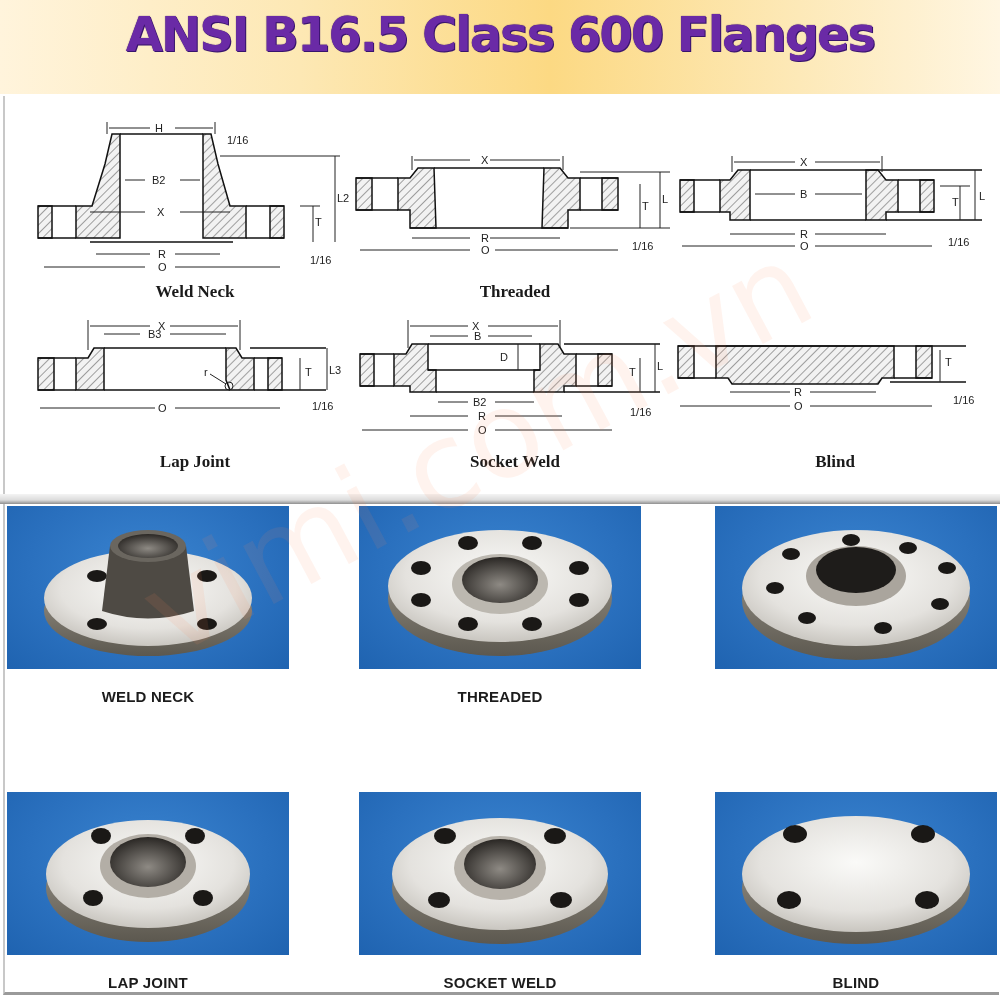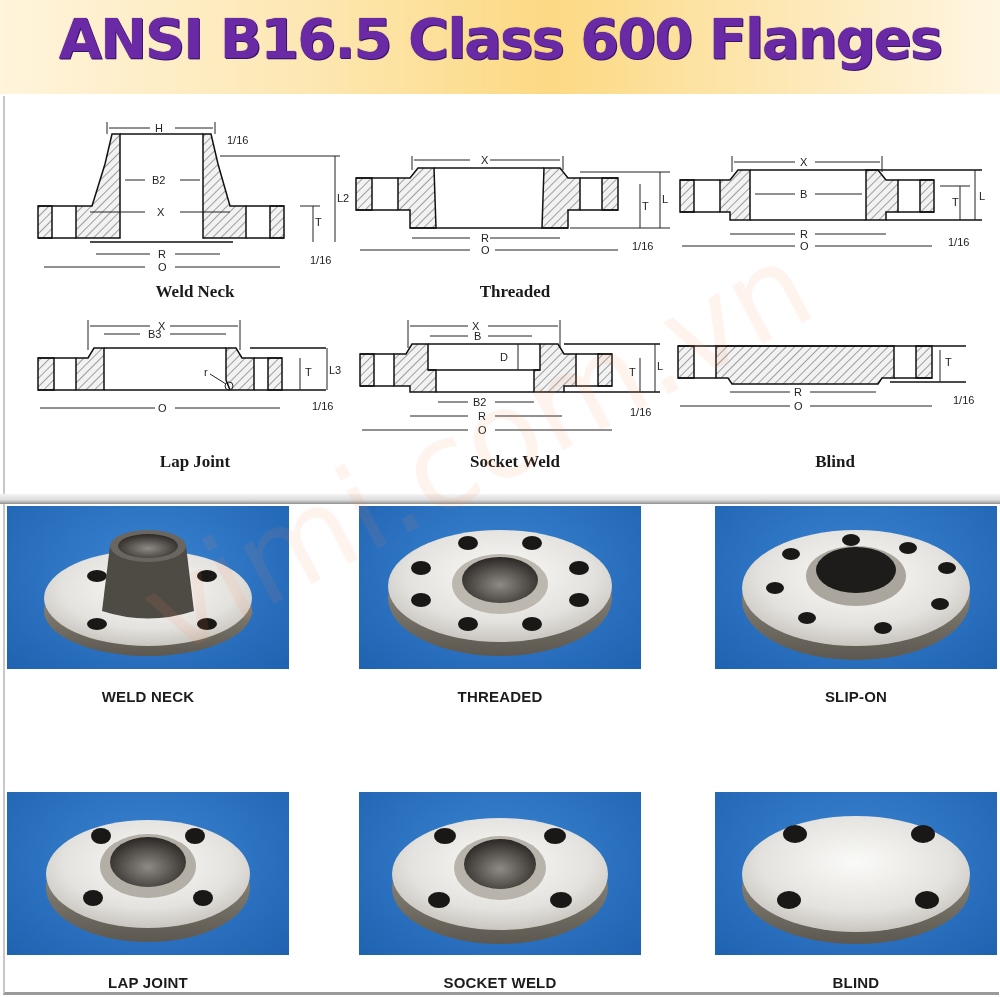--- a/index.html
+++ b/index.html
@@ -1,20 +1,20 @@
 <!DOCTYPE html>
 <html><head>
 <meta charset="utf-8">
 <style>
   html,body{margin:0;padding:0;background:#fff;}
   body{width:1000px;height:997px;position:relative;overflow:hidden;font-family:"Liberation Sans",sans-serif;}
   .header{position:absolute;left:0;top:0;width:1000px;height:94px;
     background:linear-gradient(90deg,#fff4dc 0%,#fde8b4 30%,#fcd983 55%,#fde9b8 80%,#fff6e2 100%);}
   .title{position:absolute;left:0;top:6px;width:1000px;text-align:center;font-family:"DejaVu Sans",sans-serif;
-    font-weight:bold;font-size:56px;letter-spacing:-2px;color:#6a2aa6;
+    font-weight:bold;font-size:48px;letter-spacing:-2px;color:#6a2aa6;
     text-shadow:0 0 1px #2e0f55,1px 1px 0 #3a1670;}
   .diagram-panel{position:absolute;left:3px;top:96px;width:994px;height:398px;background:#fff;
     border-left:2px solid #c8c8c8;}
   .diagram-cell{position:absolute;width:330px;height:190px;}
   .diagram-cell svg{position:absolute;left:0;top:0;}
   .diagram-label{position:absolute;left:0;width:100%;text-align:center;font-family:"Liberation Serif",serif;
     font-weight:bold;font-size:17px;color:#1a1a1a;}
   .divider{position:absolute;left:0;top:494px;width:1000px;height:10px;
     background:linear-gradient(180deg,#f4f4f4 0%,#dcdcdc 60%,#8f8f8f 100%);}
   .photo-panel{position:absolute;left:3px;top:504px;width:994px;height:488px;background:#fff;
@@ -365,21 +365,20 @@
         <ellipse cx="76" cy="48" rx="9" ry="6" fill="#1a1816"></ellipse>
         <ellipse cx="232" cy="62" rx="9" ry="6" fill="#1a1816"></ellipse>
         <ellipse cx="60" cy="82" rx="9" ry="6" fill="#1a1816"></ellipse>
         <ellipse cx="225" cy="98" rx="9" ry="6" fill="#1a1816"></ellipse>
         <ellipse cx="92" cy="112" rx="9" ry="6" fill="#1a1816"></ellipse>
         <ellipse cx="168" cy="122" rx="9" ry="6" fill="#1a1816"></ellipse>
         <ellipse cx="141" cy="70" rx="50" ry="30" fill="#aaa59d"></ellipse>
         <ellipse cx="141" cy="64" rx="40" ry="23" fill="#1e1c1a"></ellipse>
       </svg>
     </div>
-    <div class="photo-label" style="top:182px;width:282px;">SLIP-ON</div>
   </div>
 
   <div class="photo-cell" style="left:2px;top:288px;">
     <div class="photo-box" style="width:282px;">
       <svg width="282" height="163">
         <ellipse cx="141" cy="96" rx="102" ry="54" fill="url(#edge)"></ellipse>
         <ellipse cx="141" cy="82" rx="102" ry="54" fill="url(#metal)"></ellipse>
         <ellipse cx="94" cy="44" rx="10" ry="8" fill="#1a1816"></ellipse>
         <ellipse cx="188" cy="44" rx="10" ry="8" fill="#1a1816"></ellipse>
         <ellipse cx="86" cy="106" rx="10" ry="8" fill="#1a1816"></ellipse>

